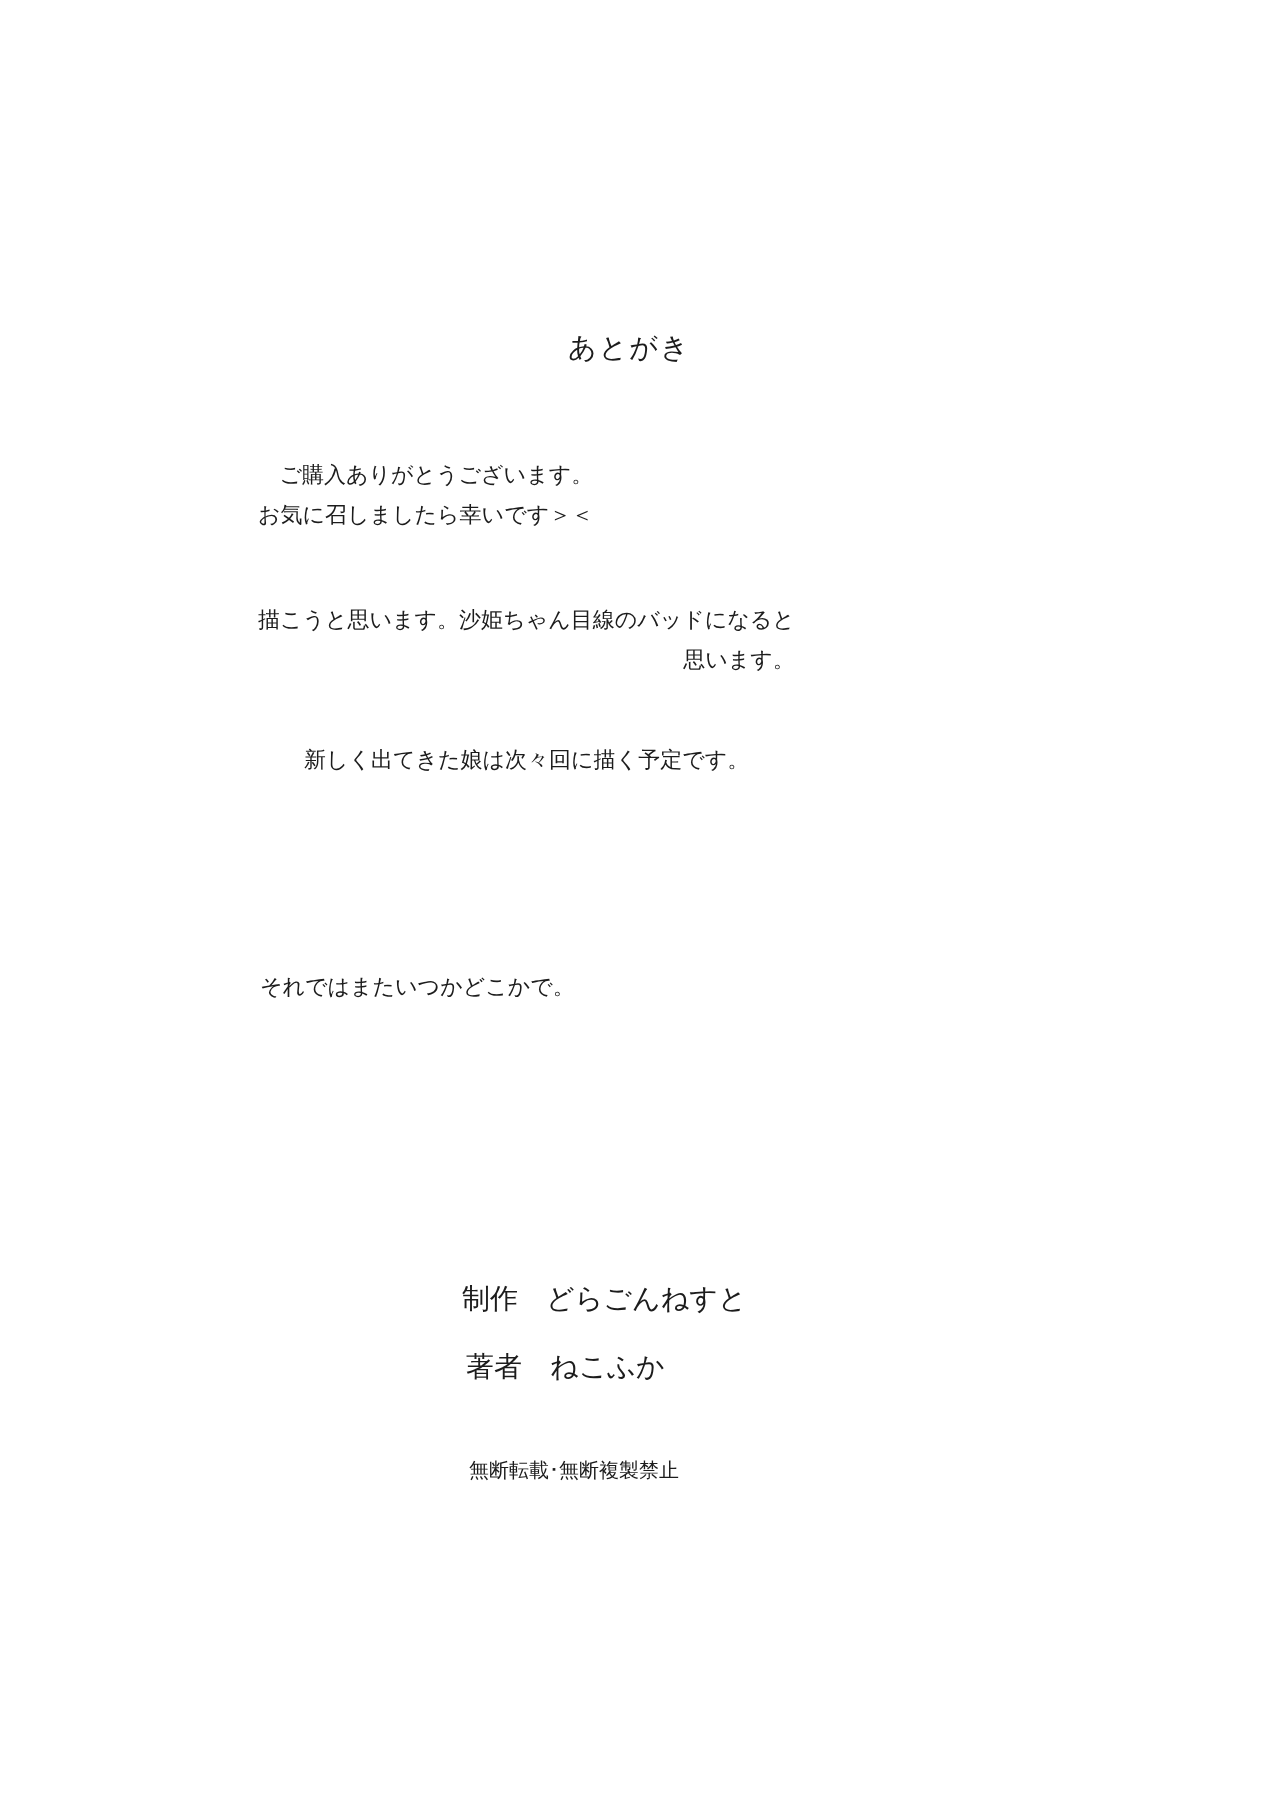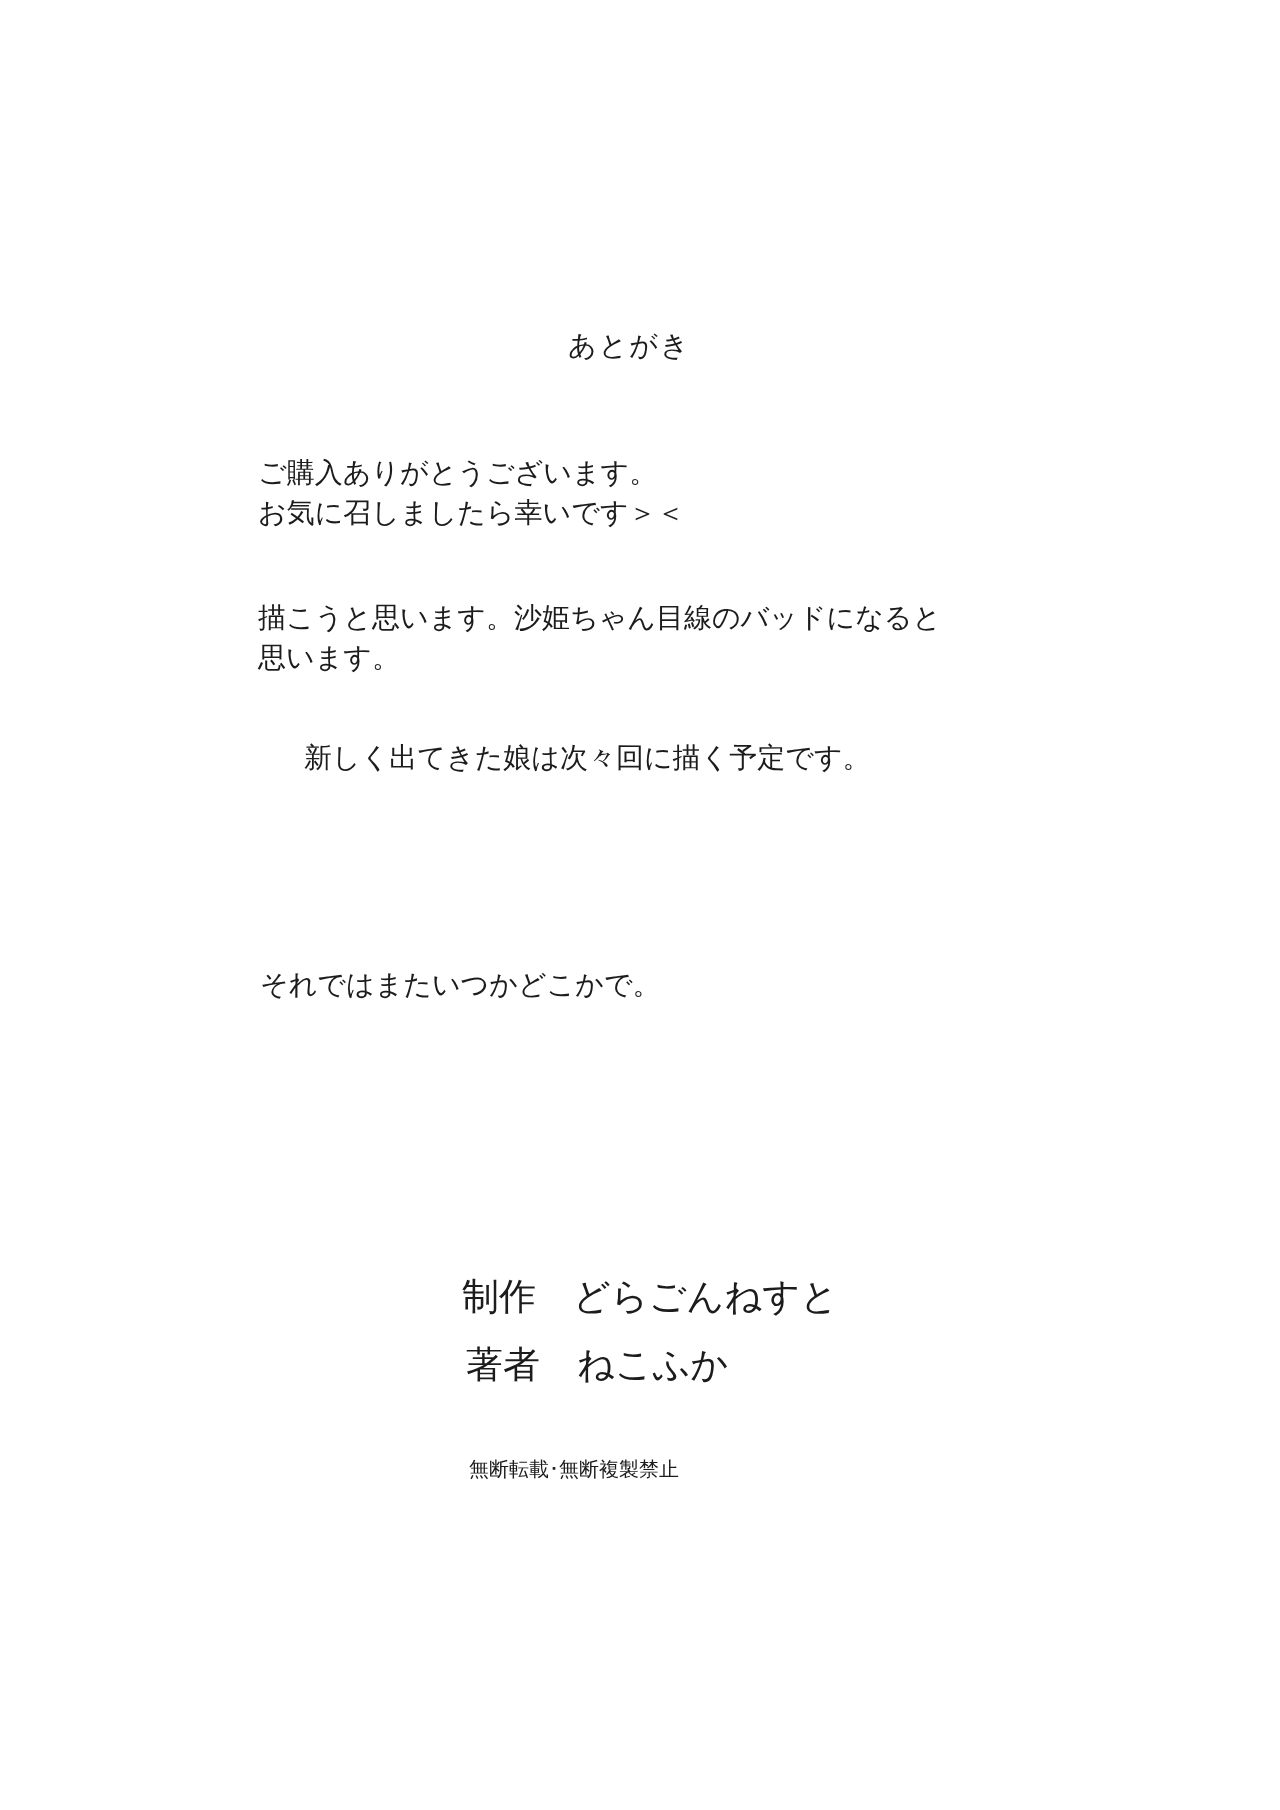--- a/index.html
+++ b/index.html
@@ -6,51 +6,52 @@
     margin: 0;
     padding: 0;
     background: #ffffff;
   }
   .page {
     position: relative;
     width: 1280px;
     height: 1704px;
     background: #ffffff;
     color: #1c1c1c;
-    font-family: Liberation Mono, monospace;
+    font-family: Liberation Sans, sans-serif;
     overflow: hidden;
   }
   .block {
     position: absolute;
     white-space: nowrap;
   }
   .heading {
     left: 568px;
     top: 328px;
     font-size: 28px;
     line-height: 40px;
     letter-spacing: 2px;
   }
   .para {
-    font-size: 28px;
+    font-size: 22px;
     line-height: 40px;
+    text-align: right;
   }
   .para-thanks   { left: 258px; top: 455px; }
   .para-next     { left: 258px; top: 600px; }
   .para-newgirl  { left: 258px; top: 740px; margin-left: 46px; }
   .para-farewell { left: 260px; top: 953px; margin-top: 14px; }
   .book-title {
     left: 283px;
     top: 1145px;
     font-size: 28px;
     line-height: 40px;
     letter-spacing: 1px;
   }
   .credit {
-    font-size: 37px;
+    font-size: 28px;
     line-height: 38px;
   }
   .credit-production { left: 462px; top: 1280px; }
   .credit-author     { left: 466px; top: 1348px; }
   .notices {
     left: 441px;
     top: 1452px;
     font-size: 20px;
     line-height: 37px;
     margin-left: 28px;

